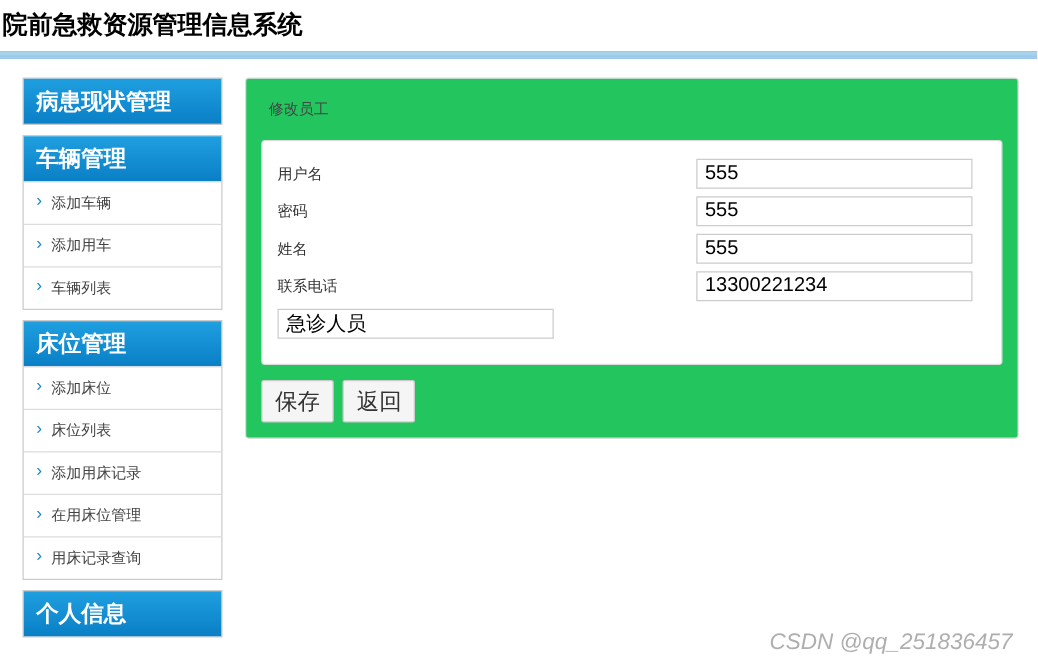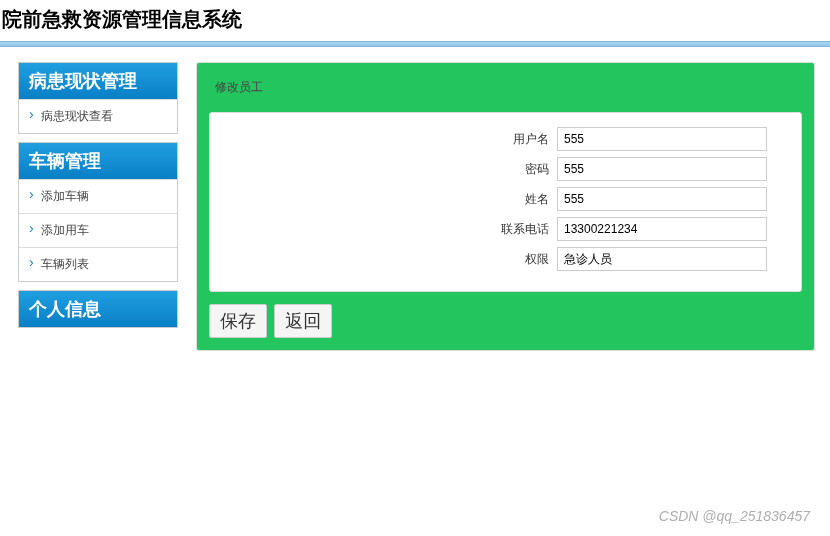--- a/index.html
+++ b/index.html
@@ -16,49 +16,56 @@
     .menu-item { border-top: 1px solid #ddd; padding: 8px 10px 8px 22px; position: relative; cursor: pointer; color: #444; }
     .menu-item::before { content: "›"; position: absolute; left: 10px; color: #1688c8; font-size: 14px; line-height: 12px; }
     .menu-item:first-of-type { border-top: none; }
     
     .main { flex: 1; padding-right: 15px; }
     .panel { border: 1px solid #ddd; border-radius: 3px; background: #22c55e; }
     .panel-title { padding: 16px 18px; font-size: 12px; color: #444; }
     .form-box { border: 1px solid #ddd; border-radius: 3px; margin: 0 12px 12px 12px; padding: 14px 12px; background: #fff; }
     
     .form-row { display: flex; align-items: center; margin-bottom: 6px; }
-    .form-label { width: 335px; text-align: right; padding-right: 8px; color: #333; }
-    .form-input { flex: 0 0 210px; height: 24px; border: 1px solid #ccc; padding: 2px 6px; font-size: 12px; font-family: inherit; }
+    .form-label { width: 335px; text-align: left; padding-right: 8px; color: #333; }
+    .form-input { flex: 0 0 210px; height: 24px; border: 1px solid #ccc; padding: 2px 6px; font-size: 16px; font-family: inherit; }
     
     .button-row { margin: 0 12px 12px 12px; }
     .btn { background: #f5f5f5; border: 1px solid #ccc; padding: 4px 10px; font-size: 18px; cursor: pointer; font-family: inherit; color: #333; margin-right: 4px; border-radius: 2px; }
     
-    .watermark { position: fixed; right: 20px; bottom: 12px; color: rgba(120,120,120,0.6); font-size: 14px; font-style: italic; }
+    .watermark { position: fixed; right: 20px; bottom: 12px; color: rgba(120,120,120,0.6); font-size: 18px; font-style: italic; }
   </style>
 </head>
 <body>
 
 <div class="header-bar">院前急救资源管理信息系统</div>
 <div class="top-stripe"></div>
 
 <div class="container">
   <div class="sidebar">
 
     <div class="menu-section">
       <div class="menu-header">病患现状管理</div>
-      <div class="menu-item">病患现状查看</div>
     </div>
 
     <div class="menu-section">
       <div class="menu-header">车辆管理</div>
       <div class="menu-item">添加车辆</div>
       <div class="menu-item">添加用车</div>
       <div class="menu-item">车辆列表</div>
     </div>
 
+    <div class="menu-section">
+      <div class="menu-header">床位管理</div>
+      <div class="menu-item">添加床位</div>
+      <div class="menu-item">床位列表</div>
+      <div class="menu-item">添加用床记录</div>
+      <div class="menu-item">在用床位管理</div>
+      <div class="menu-item">用床记录查询</div>
+    </div>
 
     <div class="menu-section">
       <div class="menu-header">个人信息</div>
 
     </div>
 
   </div>
 
   <div class="main">
     <div class="panel">
@@ -75,21 +82,20 @@
         </div>
         <div class="form-row">
           <div class="form-label">姓名</div>
           <input class="form-input" type="text" value="555" style="">
         </div>
         <div class="form-row">
           <div class="form-label">联系电话</div>
           <input class="form-input" type="text" value="13300221234" style="">
         </div>
         <div class="form-row">
-          <div class="form-label">权限</div>
           <input class="form-input" type="text" value="急诊人员" style="">
         </div>
       </div>
 
       <div class="button-row">
         <button class="btn">保存</button>
         <button class="btn">返回</button>
       </div>
     </div>
   </div>

